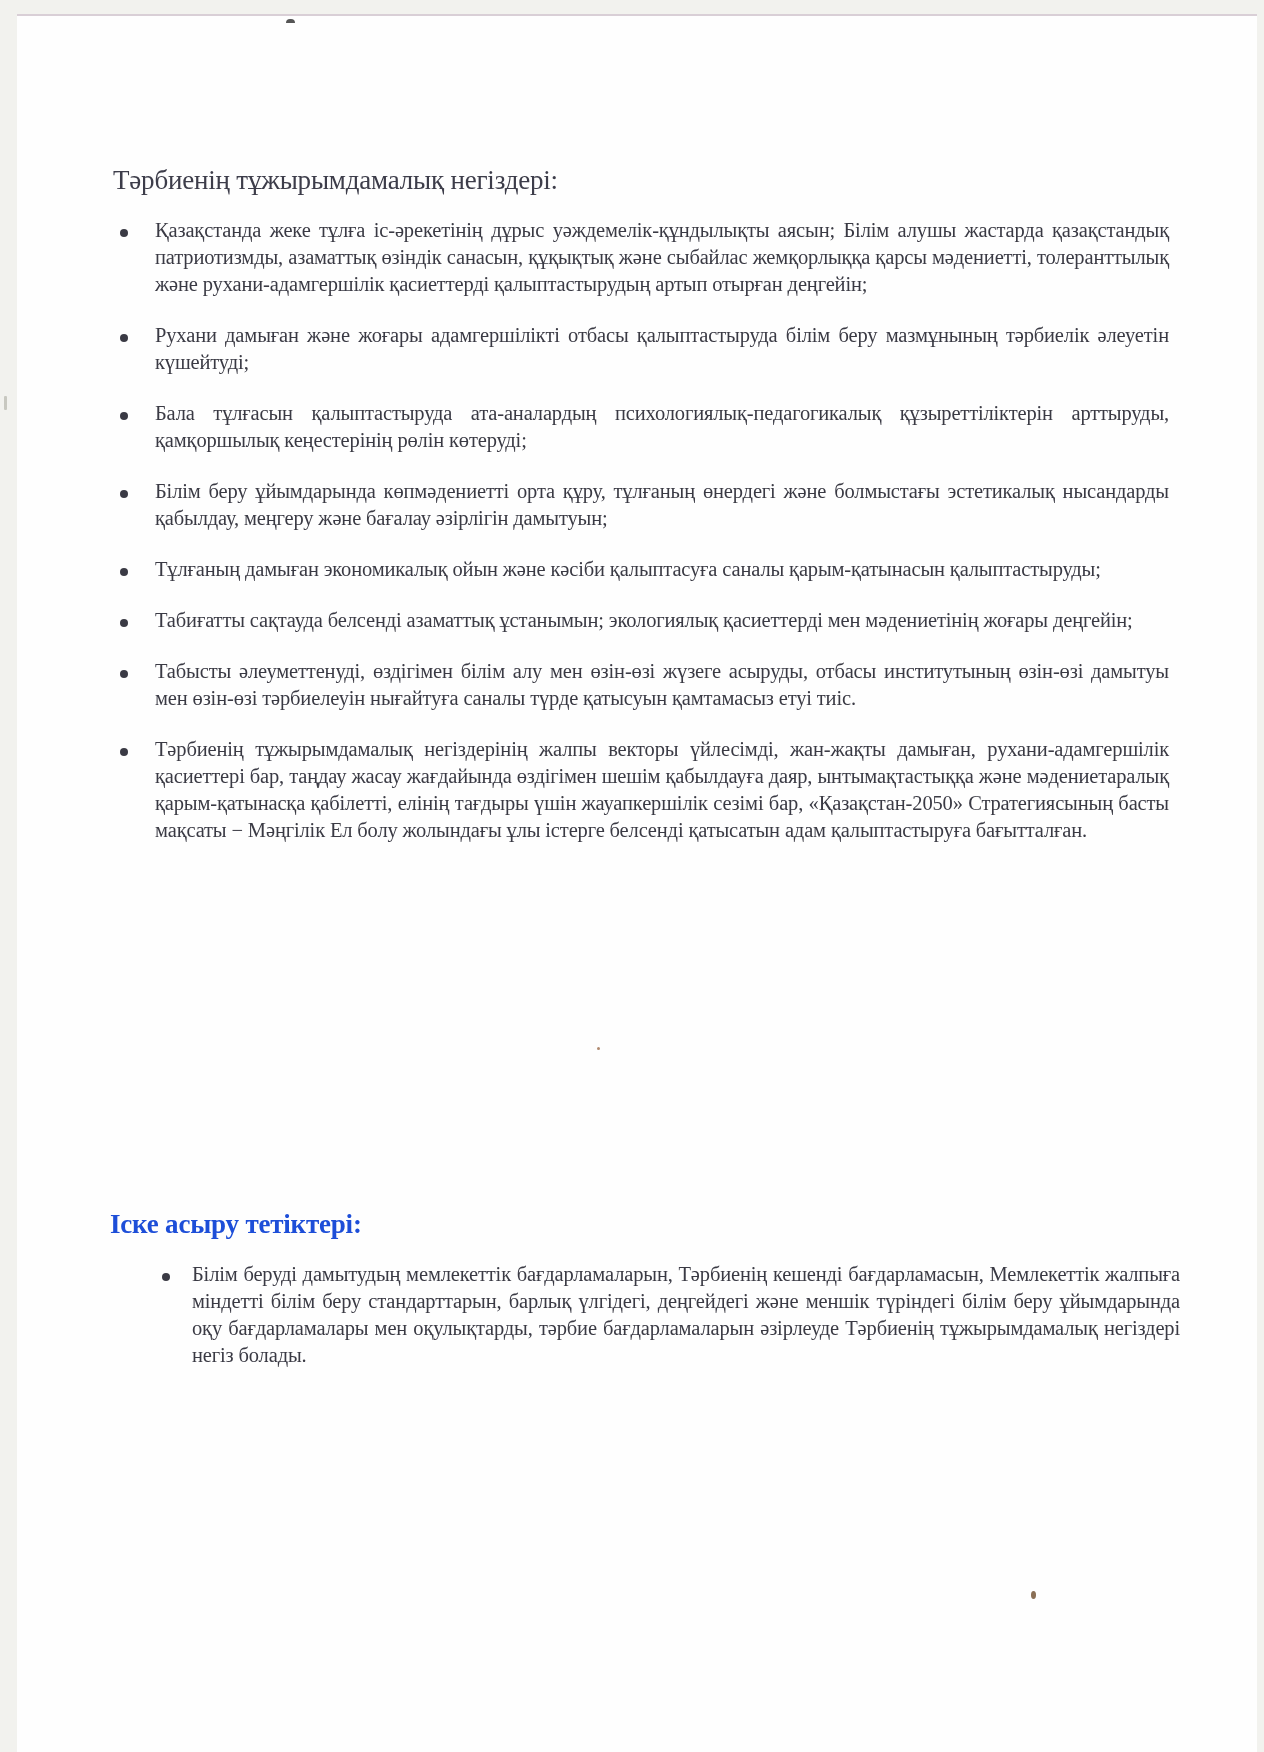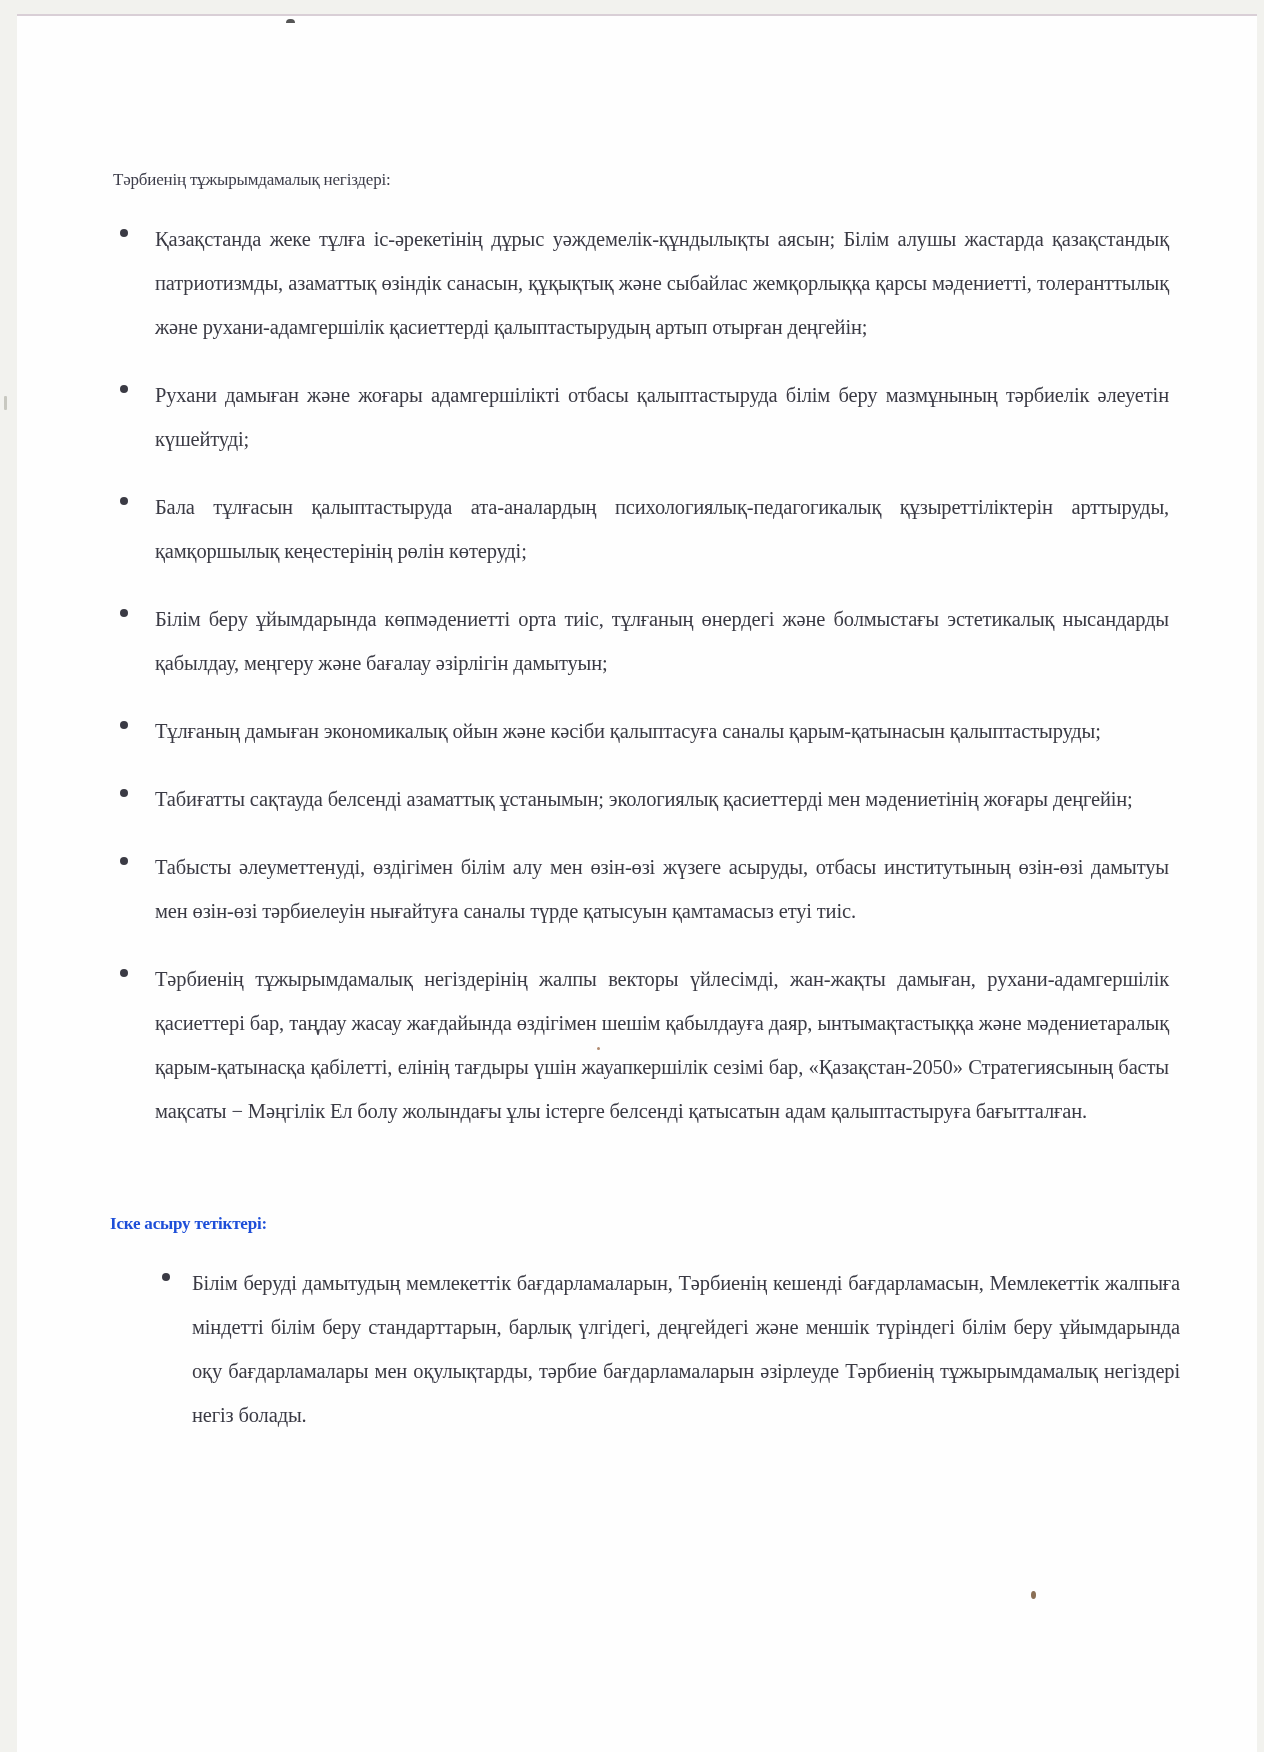--- a/index.html
+++ b/index.html
@@ -15,31 +15,31 @@
     border-top: 2px solid #d9cfd6;
   }
   .speck { position: absolute; background: #6a5a50; border-radius: 50%; }
   .speck.top { left: 286px; top: 19px; width: 9px; height: 4px; border-radius: 4px 4px 0 0; background: #555; }
   .speck.bottom { left: 1031px; top: 1591px; width: 5px; height: 8px; background: #8a6f55; }
   .speck.left { left: 4px; top: 396px; width: 3px; height: 14px; background: #c8c8c0; border-radius: 1px; }
   .speck.dot { left: 597px; top: 1047px; width: 3px; height: 3px; background: #b08a70; }
 
   .heading {
     position: absolute; left: 113px; top: 164px;
-    font-size: 17px; line-height: 32px; color: #3d3d4a;
+    font-size: 27px; line-height: 32px; color: #3d3d4a;
     letter-spacing: -0.2px;
   }
   .heading.bold { font-weight: bold; left: 110px; top: 1208px; color: #1d4ed8; }
 
   ul.list { list-style: none; margin: 0; padding: 0; position: absolute; }
   ul.list1 { left: 113px; top: 217px; width: 1056px; }
   ul.list2 { left: 155px; top: 1261px; width: 1025px; }
 
   ul.list li {
-    position: relative; font-size: 20.5px; line-height: 44px;
+    position: relative; font-size: 20.5px; line-height: 27px;
     text-align: justify; text-align-last: left;
     padding-left: 42px; margin-bottom: 24px;
     letter-spacing: -0.15px;
   }
   ul.list2 li { padding-left: 37px; }
   ul.list li .bullet {
     position: absolute; left: 7px; top: 12px;
     width: 8px; height: 8px; border-radius: 50%; background: #3a3a44;
   }
   ul.list li .text { display: block; }
@@ -63,21 +63,21 @@
   <li>
       <span class="bullet"></span>
       <span class="text">Рухани дамыған және жоғары адамгершілікті отбасы қалыптастыруда білім беру мазмұнының тәрбиелік әлеуетін күшейтуді;</span>
     </li>
   <li>
       <span class="bullet"></span>
       <span class="text">Бала тұлғасын қалыптастыруда ата-аналардың психологиялық-педагогикалық құзыреттіліктерін арттыруды, қамқоршылық кеңестерінің рөлін көтеруді;</span>
     </li>
   <li>
       <span class="bullet"></span>
-      <span class="text">Білім беру ұйымдарында көпмәдениетті орта тиіс, тұлғаның өнердегі және болмыстағы эстетикалық нысандарды қабылдау, меңгеру және бағалау әзірлігін дамытуын;</span>
+      <span class="text">Білім беру ұйымдарында көпмәдениетті орта құру, тұлғаның өнердегі және болмыстағы эстетикалық нысандарды қабылдау, меңгеру және бағалау әзірлігін дамытуын;</span>
     </li>
   <li>
       <span class="bullet"></span>
       <span class="text">Тұлғаның дамыған экономикалық ойын және кәсіби қалыптасуға саналы қарым-қатынасын қалыптастыруды;</span>
     </li>
   <li>
       <span class="bullet"></span>
       <span class="text">Табиғатты сақтауда белсенді азаматтық ұстанымын; экологиялық қасиеттерді мен мәдениетінің жоғары деңгейін;</span>
     </li>
   <li>

